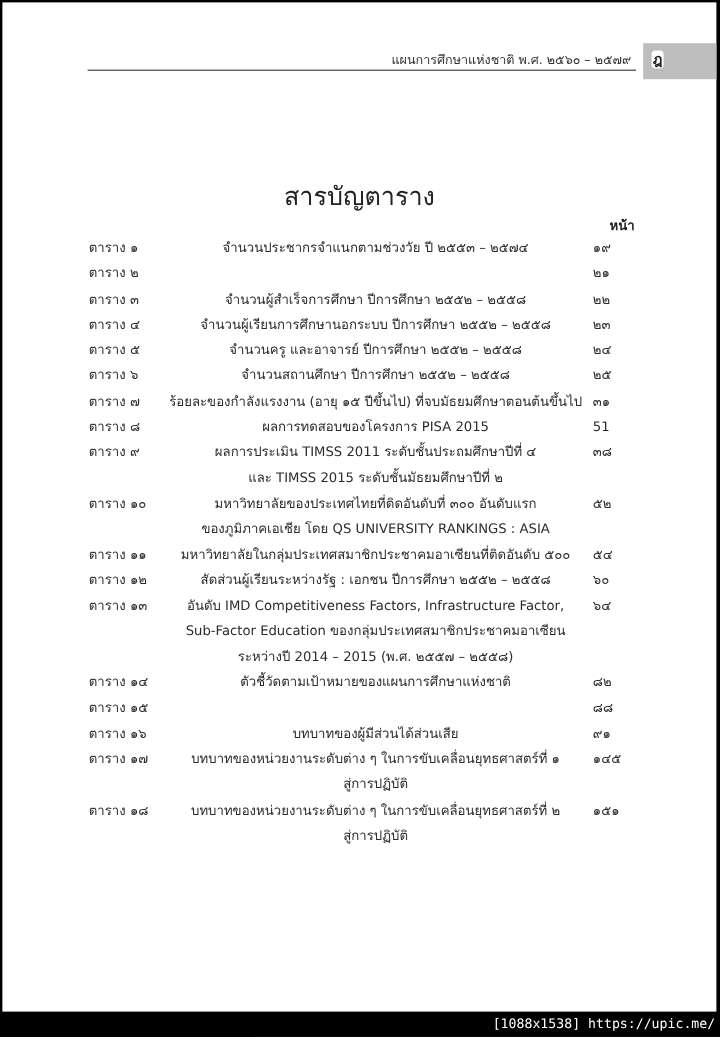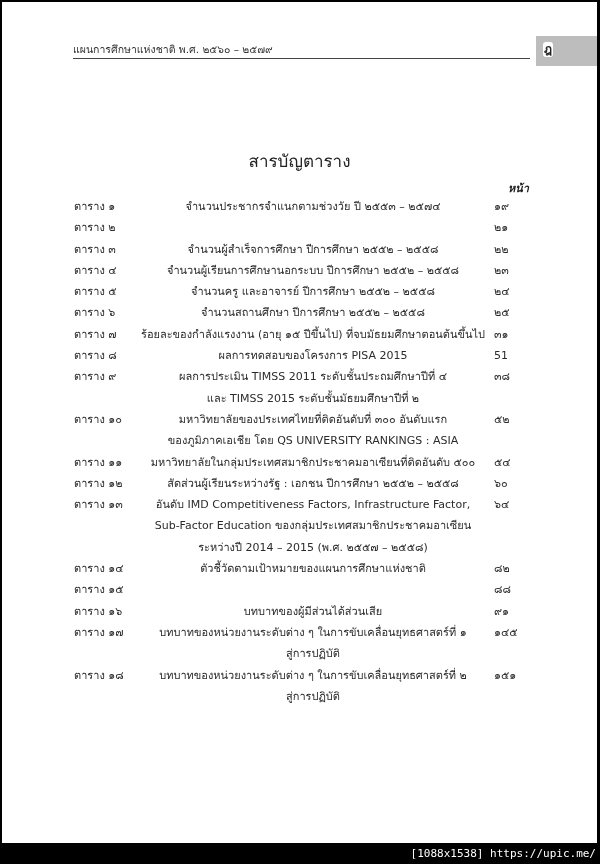--- a/index.html
+++ b/index.html
@@ -23,20 +23,21 @@
       height: 841px;
       background: #ffffff;
     }
     .running-header {
       position: absolute;
       left: 71px;
       top: 36px;
       width: 457px;
       height: 20px;
       border-bottom: 1.3px solid #444;
+      text-align: right;
     }
     .running-header span {
       display: inline-block;
       font-size: 10.5px;
       color: #333;
       padding-right: 4px;
       line-height: 18px;
     }
     .page-tab {
       position: absolute;
@@ -57,31 +58,30 @@
       border-radius: 3px;
       padding: 0 1px;
       line-height: 15px;
     }
     .title {
       position: absolute;
       left: 0;
       width: 595px;
       top: 145px;
       text-align: center;
-      font-size: 17px;
+      font-size: 21px;
       color: #222;
     }
     .page-col-header {
       position: absolute;
       left: 506px;
       top: 177px;
       font-size: 11px;
       font-weight: bold;
       color: #222;
-      font-style: italic;
     }
     .toc {
       position: absolute;
       left: 72px;
       top: 194px;
       width: 460px;
       margin: 0;
       padding: 0;
       list-style: none;
     }

